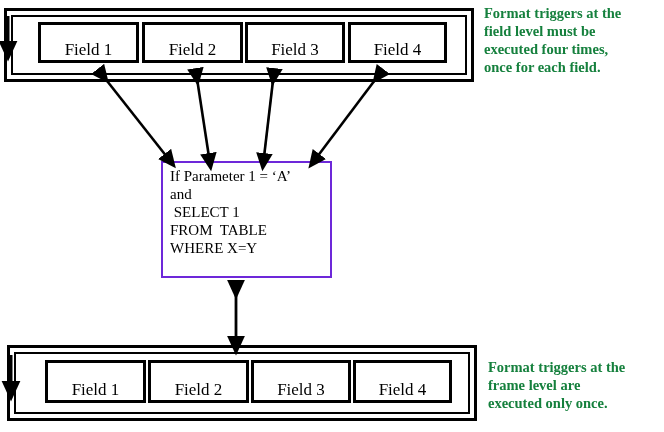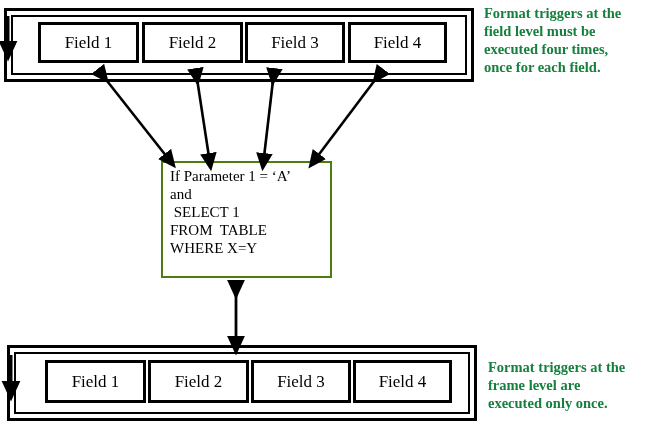--- a/index.html
+++ b/index.html
@@ -30,32 +30,32 @@
     background: #fff;
   }
 
   
   .field {
     position: absolute;
     box-sizing: border-box;
     border: 3px solid #000;
     background: #fff;
     display: flex;
-    align-items: center;
+    align-items: flex-end;
     justify-content: center;
     font-size: 17px;
     color: #000;
     white-space: nowrap;
   }
 
   
   .cond-box {
     position: absolute;
     box-sizing: border-box;
-    border: 2px solid #4d7c0f;
+    border: 2px solid #6d28d9;
     background: #fff;
     font-size: 15px;
     line-height: 18px;
     color: #000;
     padding: 4px 6px 4px 7px;
     white-space: pre;
   }
 
   
   .annot {

